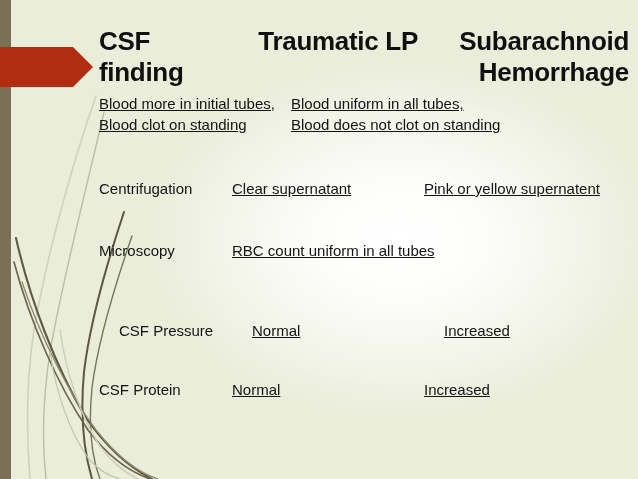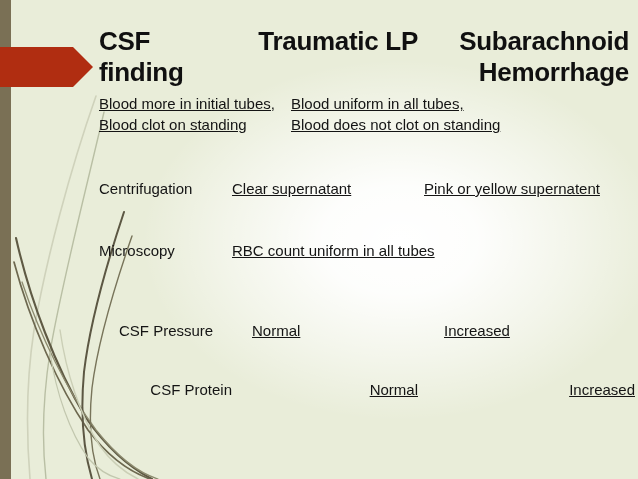--- a/index.html
+++ b/index.html
@@ -82,21 +82,21 @@
 
   .cell {
     font-size: 15px;
     line-height: 21px;
     color: #141414;
   }
   .r-gross      { margin-top: 2px;  min-height: 85px; }
   .r-centri     { min-height: 62px; }
   .r-micro      { min-height: 80px; }
   .r-pressure   { min-height: 59px; margin-left: 20px; }
-  .r-protein    { min-height: 40px; text-align: right; }
+  .r-protein    { min-height: 40px; }
 
   .cell.c2, .cell.c3 { padding-right: 6px; text-decoration: underline; }
 </style>
 </head>
 <body>
 
 <div id="slide">
 
   <div class="bg-highlight"></div>
 

